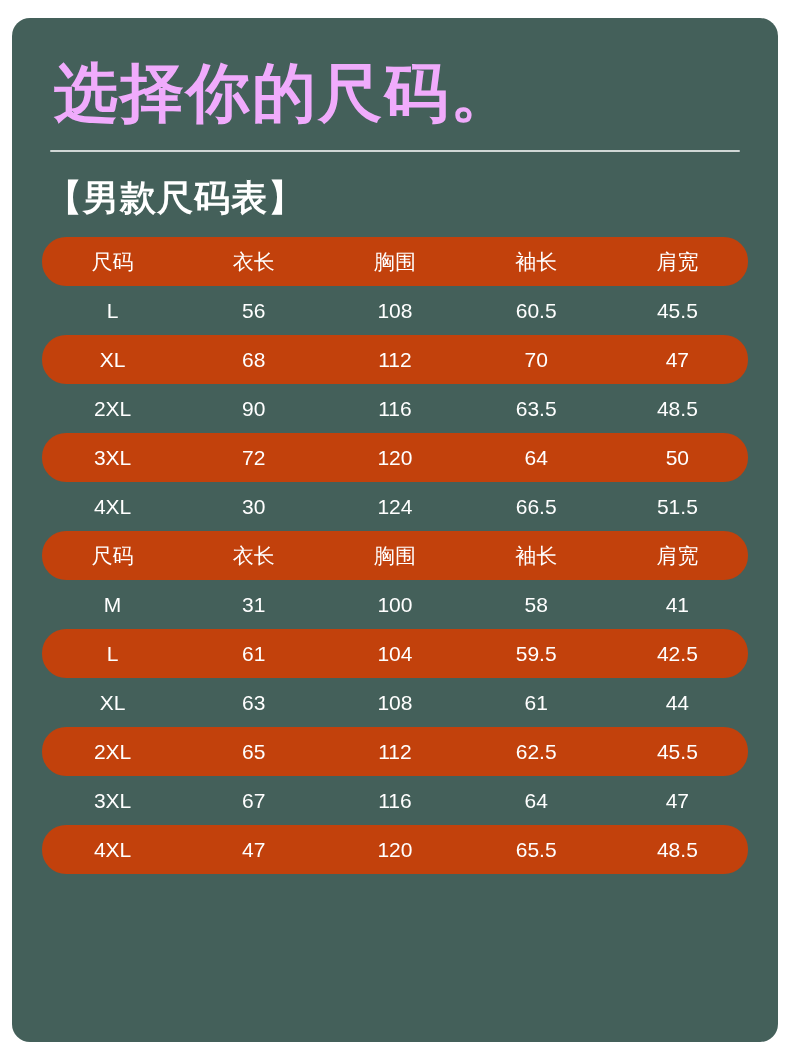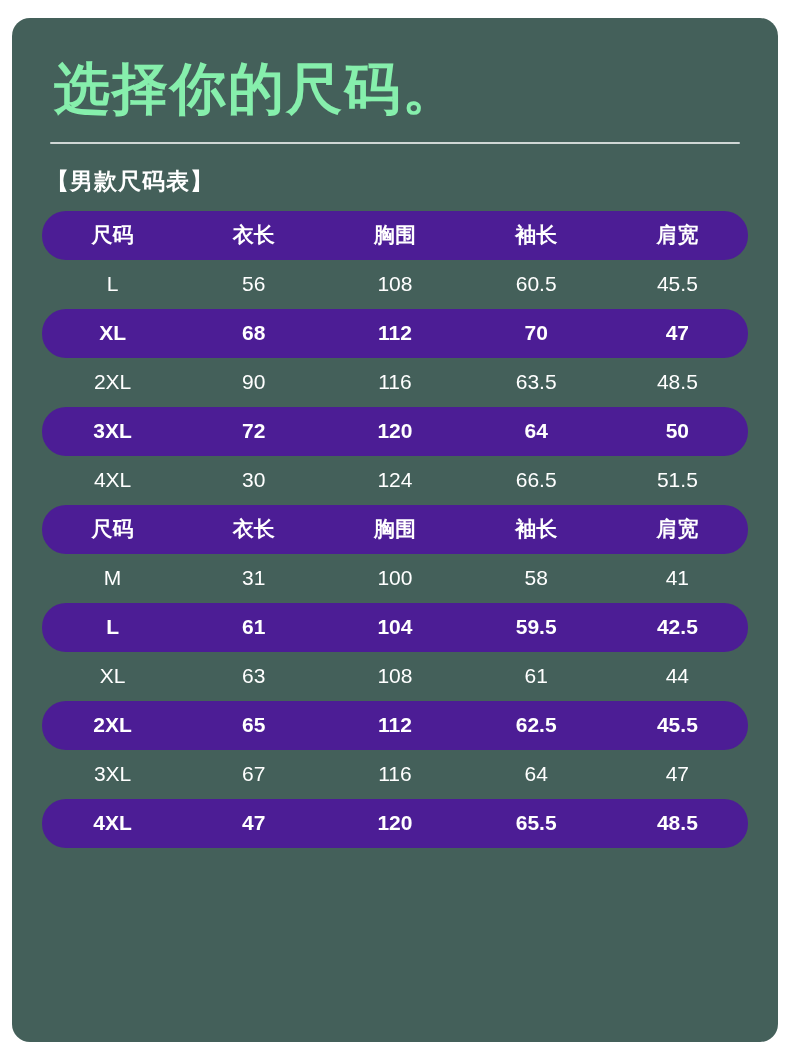--- a/index.html
+++ b/index.html
@@ -22,37 +22,37 @@
   }
   .card {
     width: 100%;
     height: 100%;
     box-sizing: border-box;
     background: #44605a;
     border-radius: 18px;
     padding: 40px 30px 20px 30px;
   }
   .title {
-    color: #86efac;
-    font-size: 56px;
+    color: #f0abfc;
+    font-size: 64px;
     font-weight: bold;
     letter-spacing: 2px;
     margin: 0 0 22px 12px;
     line-height: 1.1;
   }
   .divider {
     height: 2px;
     background: #e9eceb;
     opacity: 0.85;
     margin: 0 8px 22px 8px;
     border-radius: 1px;
   }
   .section-title {
     color: #ffffff;
-    font-size: 23px;
+    font-size: 36px;
     font-weight: bold;
     margin: 0 0 14px 4px;
     letter-spacing: 1px;
   }
   .section-title.second {
     margin-top: 42px;
   }
   table.size-table {
     width: 100%;
     border-collapse: separate;
@@ -66,22 +66,21 @@
   table.size-table th {
     color: #ffffff;
     font-size: 21px;
     font-weight: normal;
     text-align: center;
     vertical-align: middle;
     padding: 0;
   }
   tr.striped td,
   tr.striped th {
-    background: #4c1d95;
-    font-weight: bold;
+    background: #c2410c;
   }
   tr.striped td:first-child,
   tr.striped th:first-child {
     border-top-left-radius: 24px;
     border-bottom-left-radius: 24px;
   }
   tr.striped td:last-child,
   tr.striped th:last-child {
     border-top-right-radius: 24px;
     border-bottom-right-radius: 24px;

